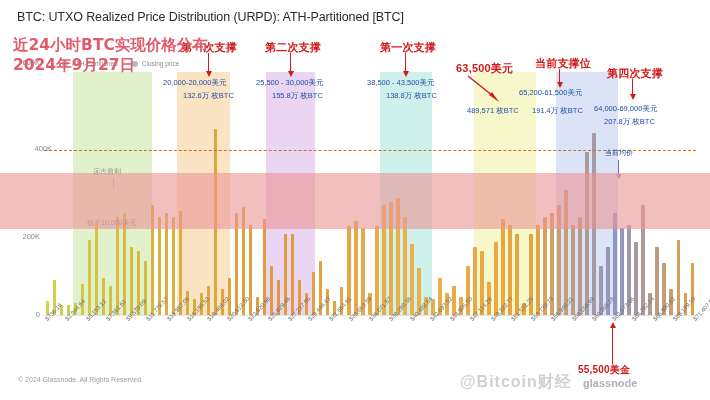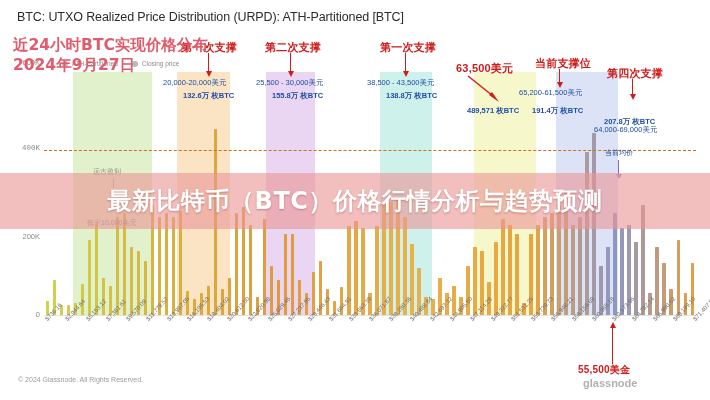--- a/index.html
+++ b/index.html
@@ -46,21 +46,21 @@
   .xlabel {
     position: absolute; top: 0; font-size: 6px; color: #6d6d6d;
     transform-origin: left top; transform: rotate(-48deg);
     white-space: nowrap;
   }
 
   
   .anno { position: absolute; white-space: nowrap; }
   .anno-head { color: #d01b1b; font-size: 11px; font-weight: 700; letter-spacing: 0.2px; }
   .anno-range { color: #1f4ea8; font-size: 7.5px; }
-  .anno-amt { color: #1f4ea8; font-size: 7.5px; font-weight: bold; }
+  .anno-amt { color: #1f4ea8; font-size: 7.5px; }
   .arrow-v {
     position: absolute; width: 0; height: 0;
     border-left: 1px solid #d01b1b;
   }
   .arrow-v::after {
     content: ""; position: absolute; left: -3.2px; bottom: -5px;
     border-left: 3.5px solid transparent; border-right: 3.5px solid transparent;
     border-top: 6px solid #d01b1b;
   }
   .arrow-diag { position: absolute; }
@@ -135,21 +135,21 @@
       <span class="legend-swatch"></span>
       <span class="legend-label">ATH-Partitioned</span>
     </div>
     <div class="legend-item">
       <span class="legend-swatch"></span>
       <span class="legend-label">Closing price</span>
     </div>
   </div>
 
   <div class="ytick" style="left:6px; top:58px;">600K</div>
-  <div class="ytick" style="left:6px; top:144px;font-family:Liberation Mono, monospace;">400K</div>
+  <div class="ytick" style="left:18px; top:144px;">400K</div>
   <div class="ytick" style="left:6px; top:232px;">200K</div>
   <div class="ytick" style="left:6px; top:310px;">0</div>
 
   <div class="plot">
     <div id="bands">
         <div class="band" style="left: 4.5%; width: 12%; background: rgb(200, 230, 160); opacity: 0.55;"></div>
         <div class="band" style="left: 20.4%; width: 8.2%; background: rgb(245, 201, 138); opacity: 0.5;"></div>
         <div class="band" style="left: 34%; width: 7.5%; background: rgb(217, 179, 232); opacity: 0.55;"></div>
         <div class="band" style="left: 51.5%; width: 8%; background: rgb(166, 230, 221); opacity: 0.55;"></div>
         <div class="band" style="left: 66%; width: 9.5%; background: rgb(239, 240, 160); opacity: 0.55;"></div>
@@ -318,30 +318,30 @@
   </svg>
   <div class="anno anno-amt" style="left:467px; top:106px;">489,571 枚BTC</div>
 
   <div class="anno anno-head" style="left:535px; top:56px;">当前支撑位</div>
   <div class="arrow-v" style="left:559px; top:69px; height:14px;"></div>
   <div class="anno anno-range" style="left:519px; top:88px;">65,200-61,500美元</div>
   <div class="anno anno-amt" style="left:532px; top:106px;">191.4万 枚BTC</div>
 
   <div class="anno anno-head" style="left:607px; top:66px;">第四次支撑</div>
   <div class="arrow-v" style="left:632px; top:79px; height:16px;"></div>
-  <div class="anno anno-range" style="left:594px; top:104px;margin-top:21px;">64,000-69,000美元</div>
+  <div class="anno anno-range" style="left:594px; top:104px;">64,000-69,000美元</div>
   <div class="anno anno-amt" style="left:604px; top:117px;">207.8万 枚BTC</div>
 
   <div class="cn-head">
     <span class="l1">近24小时BTC实现价格分布</span>
     <span class="l2">2024年9月27日</span>
   </div>
 
   <div class="banner"></div>
-  <div class="banner-text">最新比特币（BTC）价格行情分析与趋势预测</div>
 
   <div class="arrow-up" style="left:612px; top:328px; height:36px;"></div>
   <div class="anno anno-head" style="left:578px; top:363px; font-size:10px;">55,500美金</div>
 
   <div class="footer">© 2024 Glassnode. All Rights Reserved.</div>
+  <div class="watermark">@Bitcoin财经</div>
   <div class="gs-mark">glassnode</div>
 
 </div>
 
 </body></html>

